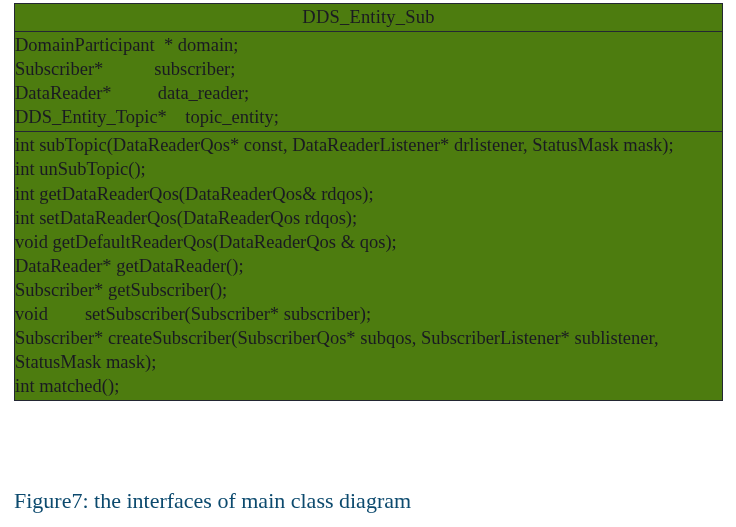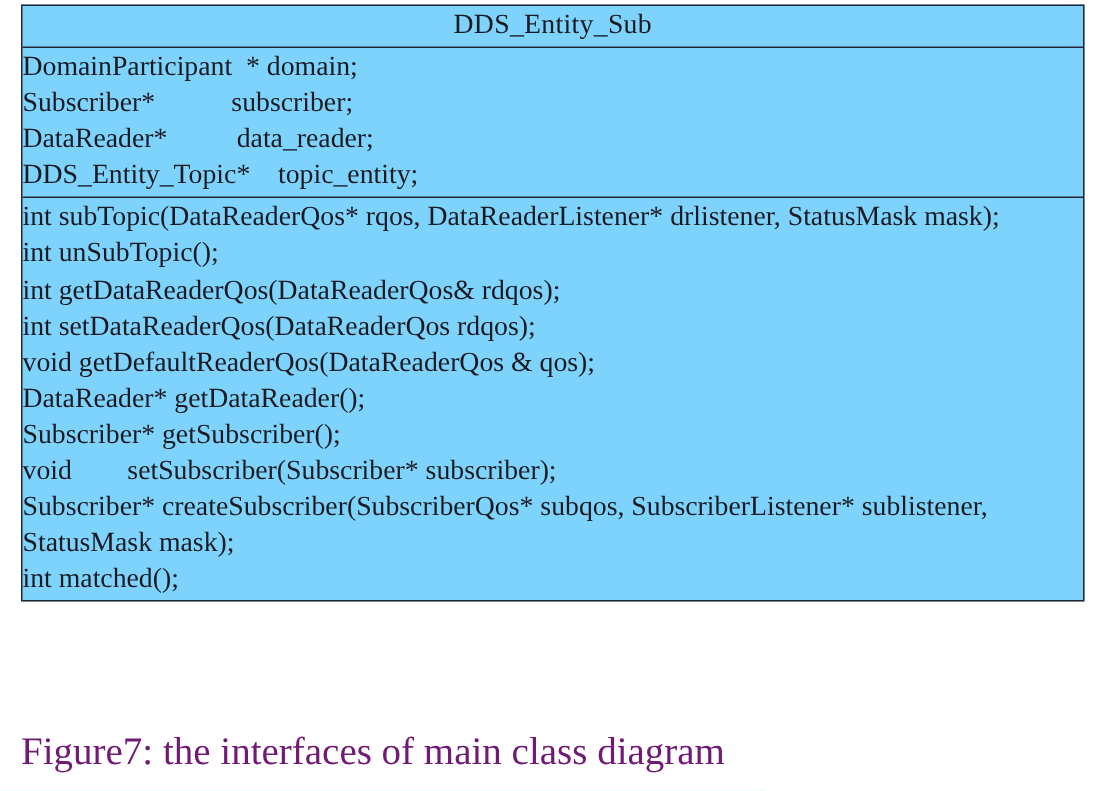--- a/index.html
+++ b/index.html
@@ -27,21 +27,21 @@
   }
 
   
   .class-box {
     position: absolute;
     left: 14px;
     top: 3px;
     width: 709px;
     box-sizing: border-box;
     border: 1.6px solid #232733;
-    background: #7dd3fc;
+    background: #4d7c0f;
   }
 
   .class-name {
     text-align: center;
     font-size: 18.5px;
     line-height: 24px;
     padding: 1px 0 2px 0;
     border-bottom: 1.6px solid #232733;
     letter-spacing: 0.2px;
     color: #1a1a22;
@@ -65,44 +65,44 @@
     word-break: normal;
     color: #1a1a22;
     letter-spacing: 0px;
   }
 
   
   .caption {
     position: absolute;
     left: 14px;
     top: 487px;
-    font-size: 26px;
+    font-size: 22px;
     line-height: 28px;
-    color: #701a75;
+    color: #0c4a6e;
     white-space: pre;
   }
 </style>
 </head>
 <body>
 
 <div id="page">
 
   <div class="class-box">
 
     <div class="class-name">DDS_Entity_Sub</div>
 
     <div class="compartment attributes">
       <div class="row">DomainParticipant  * domain;</div>
       <div class="row">Subscriber*           subscriber;</div>
       <div class="row">DataReader*          data_reader;</div>
       <div class="row">DDS_Entity_Topic*    topic_entity;</div>
     </div>
 
     <div class="compartment operations">
-      <div class="row">int subTopic(DataReaderQos* rqos, DataReaderListener* drlistener, StatusMask mask);</div>
+      <div class="row">int subTopic(DataReaderQos* const, DataReaderListener* drlistener, StatusMask mask);</div>
       <div class="row">int unSubTopic();</div>
       <div class="row">int getDataReaderQos(DataReaderQos&amp; rdqos);</div>
       <div class="row">int setDataReaderQos(DataReaderQos rdqos);</div>
       <div class="row">void getDefaultReaderQos(DataReaderQos &amp; qos);</div>
       <div class="row">DataReader* getDataReader();</div>
       <div class="row">Subscriber* getSubscriber();</div>
       <div class="row">void        setSubscriber(Subscriber* subscriber);</div>
       <div class="row">Subscriber* createSubscriber(SubscriberQos* subqos, SubscriberListener* sublistener, StatusMask mask);</div>
       <div class="row">int matched();</div>
     </div>

